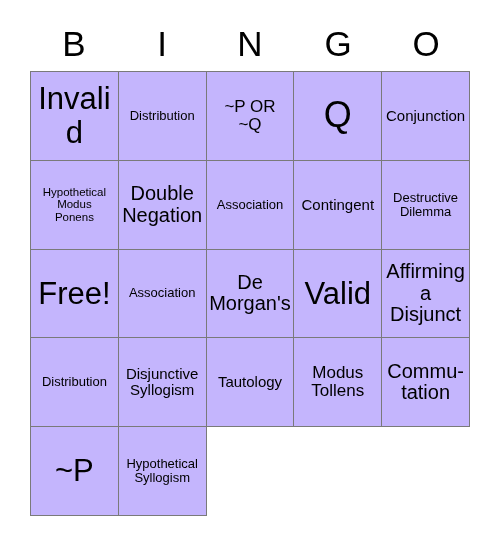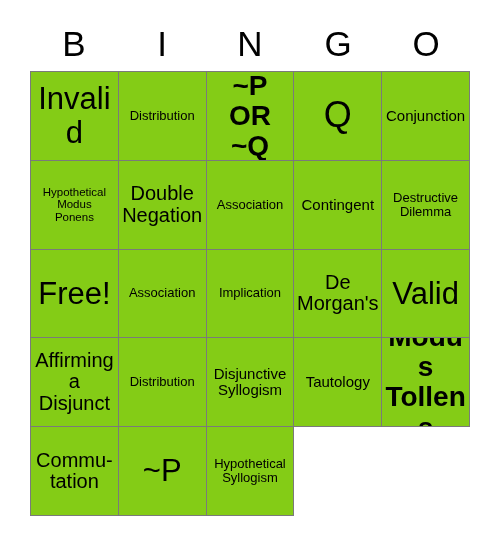--- a/index.html
+++ b/index.html
@@ -56,33 +56,33 @@
   .cell {
     border-right: 1px solid #7a7a7a;
     border-bottom: 1px solid #7a7a7a;
     box-sizing: border-box;
     display: flex;
     align-items: center;
     justify-content: center;
     text-align: center;
     padding: 2px 2px;
     overflow: hidden;
-    background: #84cc16;
+    background: #c4b5fd;
   }
   .cell-text {
     display: block;
     width: 100%;
     line-height: 1.08;
     word-wrap: break-word;
     white-space: pre-line;
   }
   
   .fs-xxl .cell-text { font-size: 36px; }
   .fs-xl  .cell-text { font-size: 31px; }
-  .fs-lg  .cell-text { font-size: 28px; font-weight: bold; }
+  .fs-lg  .cell-text { font-size: 17px; }
   .fs-md  .cell-text { font-size: 20px; }
   .fs-sm  .cell-text { font-size: 15px; }
   .fs-xs  .cell-text { font-size: 13px; }
   .fs-xxs .cell-text { font-size: 11.5px; }
 </style>
 </head>
 <body>
 
 <div id="card">
 
@@ -131,23 +131,20 @@
     <div class="cell fs-xs">
         <span class="cell-text">Destructive
 Dilemma</span>
       </div>
     <div class="cell fs-xl">
         <span class="cell-text">Free!</span>
       </div>
     <div class="cell fs-xs">
         <span class="cell-text">Association</span>
       </div>
-    <div class="cell fs-xs">
-        <span class="cell-text">Implication</span>
-      </div>
 
     <div class="cell fs-md">
         <span class="cell-text">De
 Morgan's</span>
       </div>
     <div class="cell fs-xl">
         <span class="cell-text">Valid</span>
       </div>
     <div class="cell fs-md">
         <span class="cell-text">Affirming

